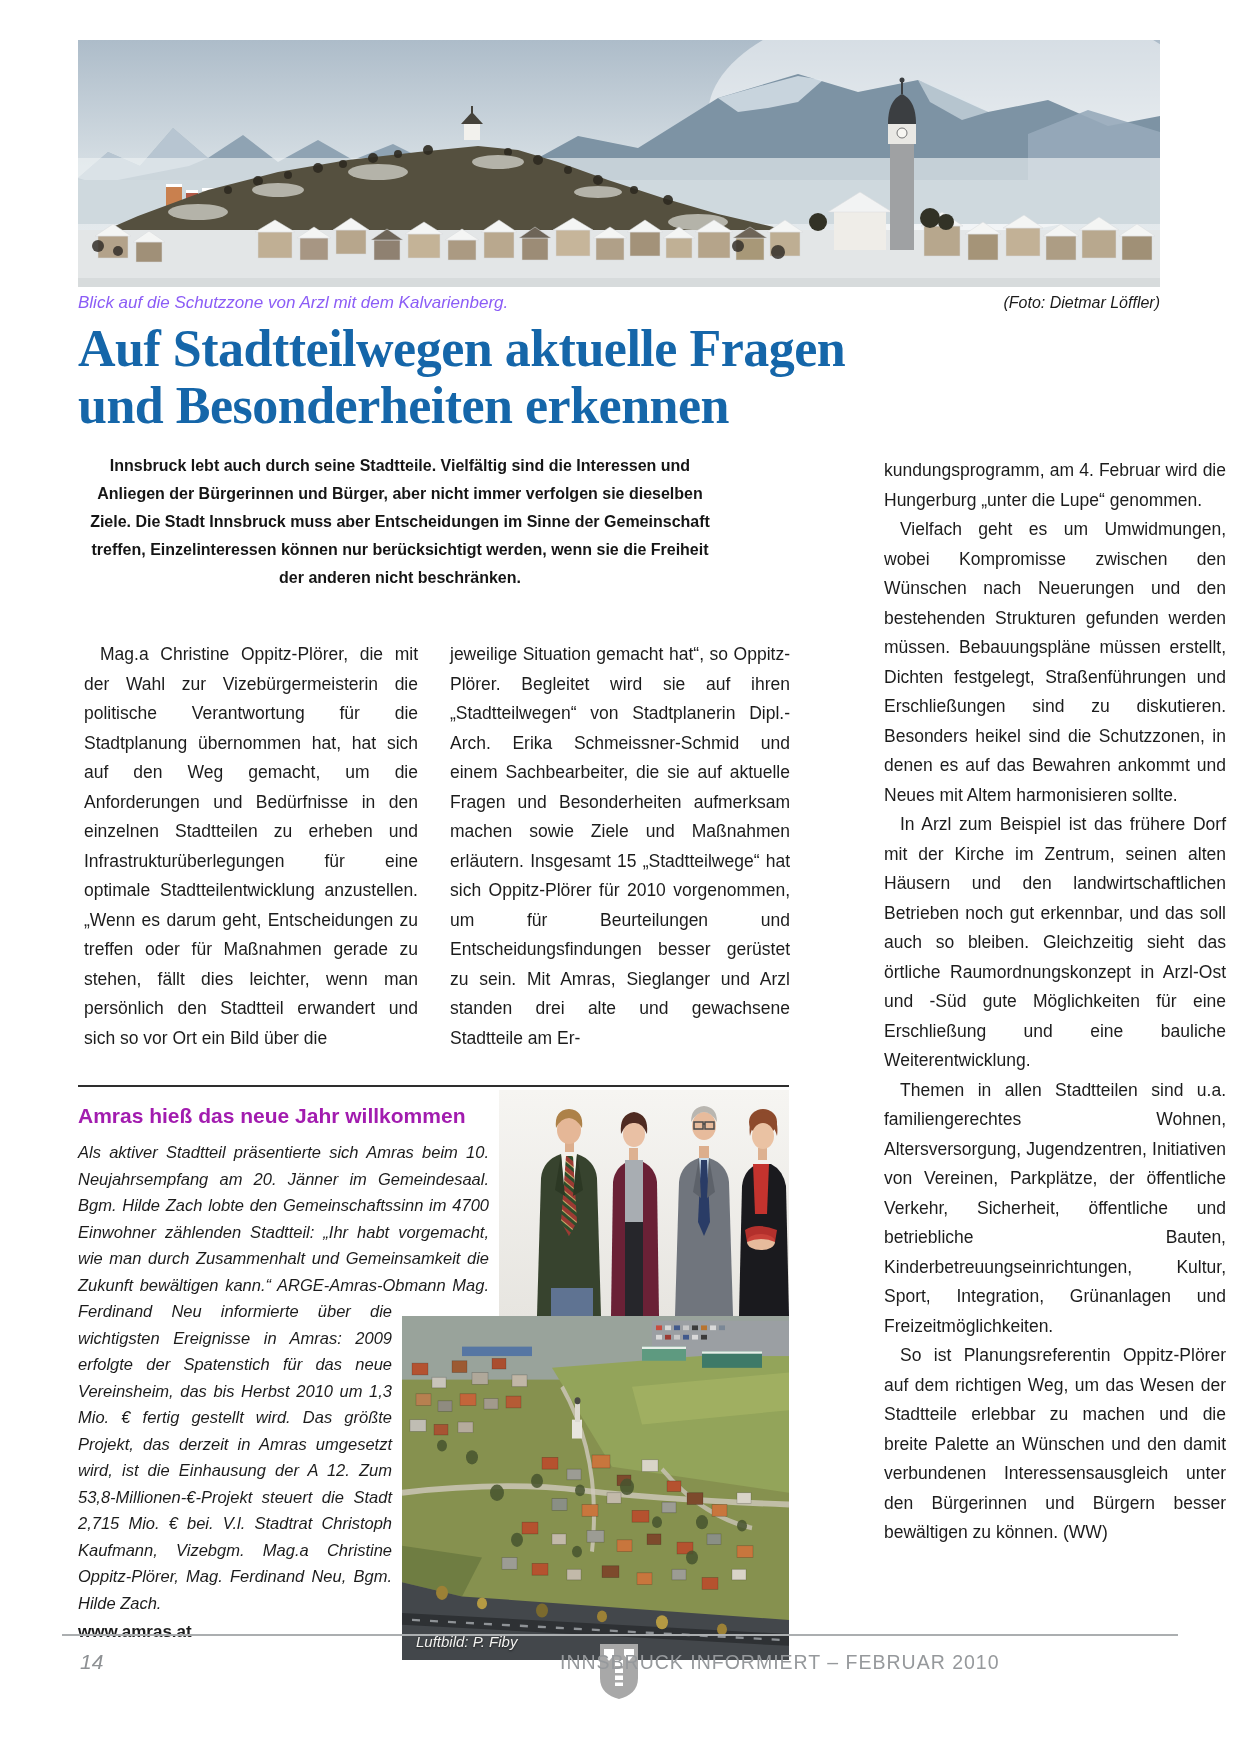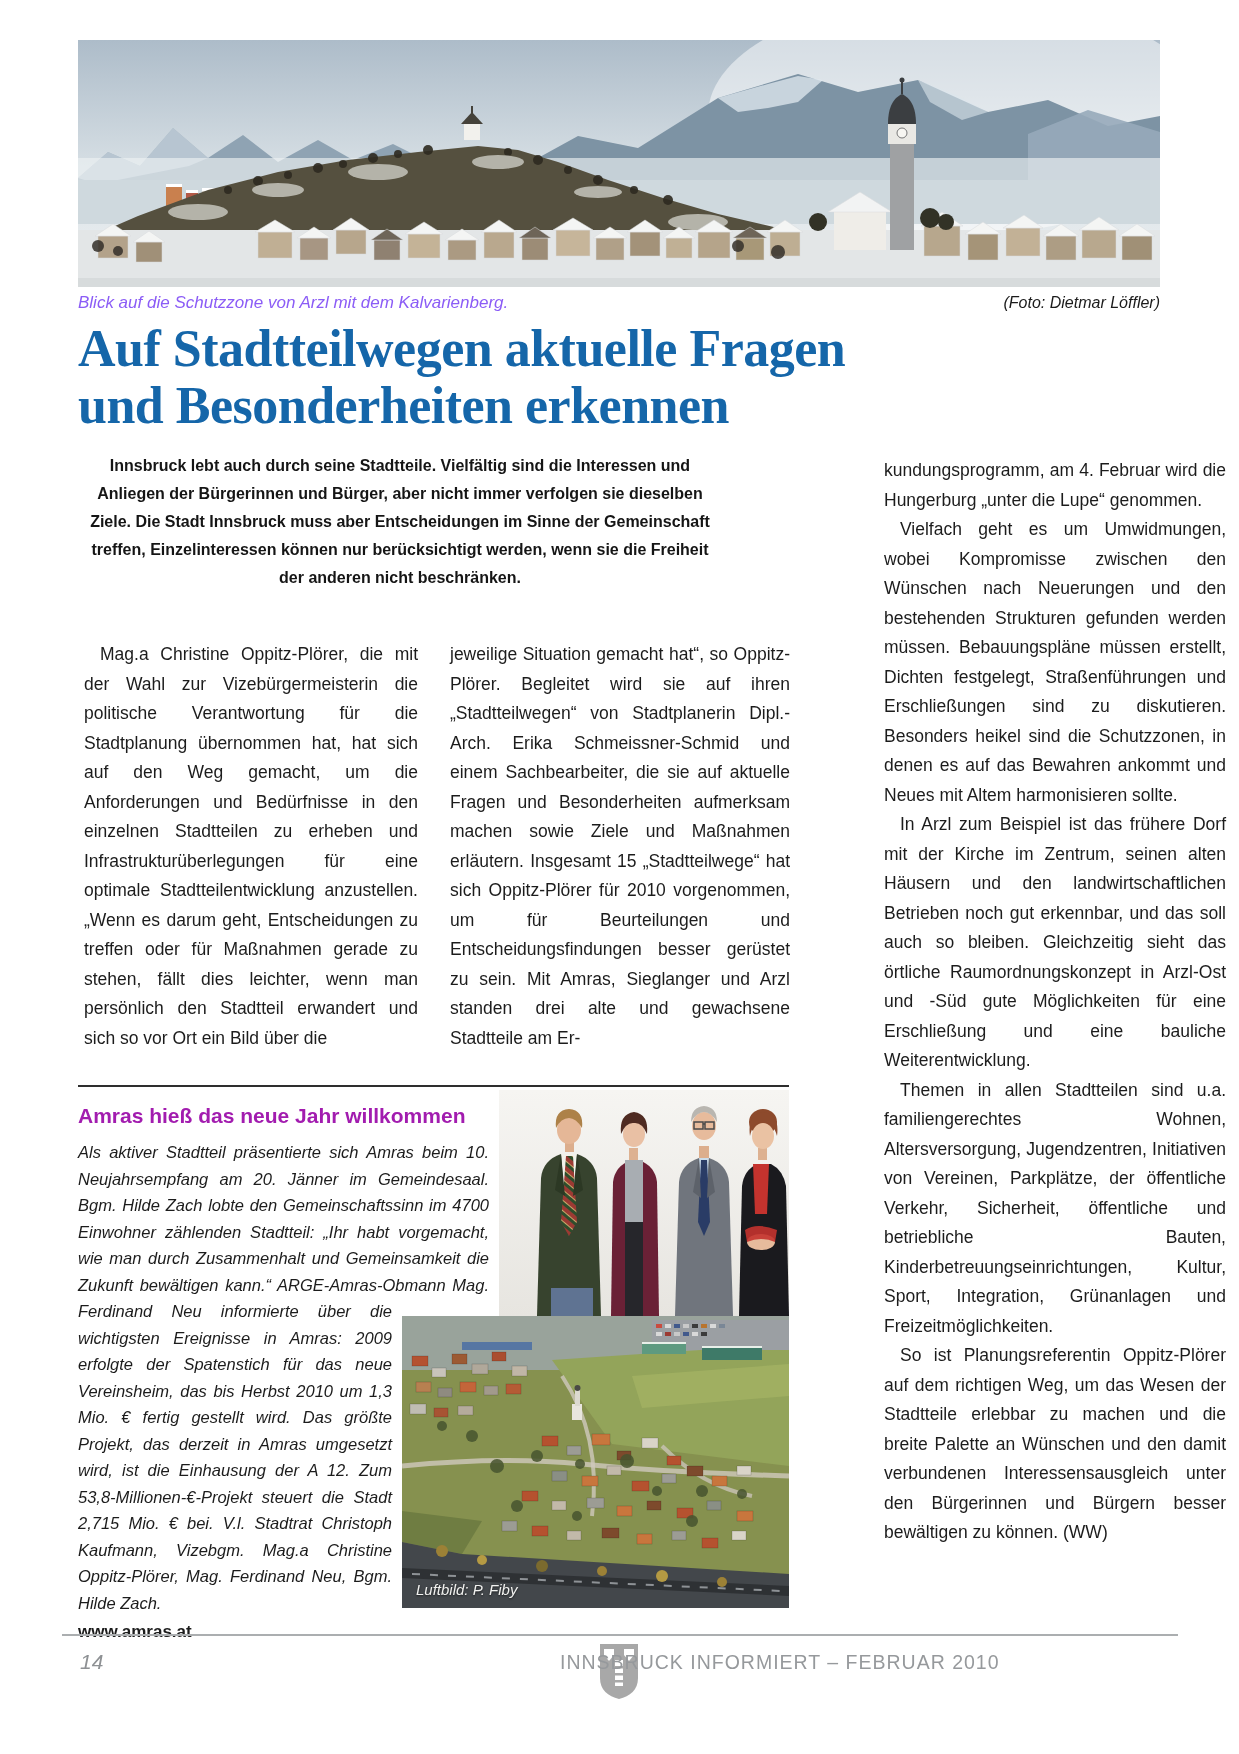--- a/index.html
+++ b/index.html
@@ -27,21 +27,21 @@
   .col1{left:84px;top:640px;width:334px;}
   .col2{left:450px;top:640px;width:340px;}
   .col3{left:864px;top:456px;width:342px;margin-left:20px;}
   .rule1{left:78px;top:1085px;width:711px;height:2px;background:#2e2e2e;}
   
   .sidebar{left:78px;top:1102px;width:711px;}
   .sidebar-title{font-weight:bold;font-size:21px;line-height:27px;color:#a21caf;margin:0 0 10px 0;}
   .sidebar-body{font-style:italic;font-size:16.5px;line-height:26.5px;text-align:justify;margin:0;}
   .sidebar-link{font-weight:bold;font-size:17px;line-height:28px;margin:2px 0 0 0;}
   .photo-group{float:right;width:290px;height:226px;margin:-12px 0 0 10px;position:relative;}
-  .photo-aerial{float:right;clear:right;width:387px;height:292px;margin:0 0 8px 10px;position:relative;}
+  .photo-aerial{float:right;clear:right;width:387px;height:344px;margin:0 0 8px 10px;position:relative;}
   .photo-group svg,.photo-aerial svg{display:block;width:100%;height:100%;}
   .aerial-credit{position:absolute;left:14px;bottom:10px;color:#f2f2f0;font-style:italic;
                  font-size:15px;text-shadow:0 1px 2px rgba(0,0,0,.6);}
   
   .rule2{left:62px;top:1634px;width:1116px;height:2px;background:#abaeb0;}
   .footer-num{left:80px;top:1650px;font-size:21px;color:#8e9194;font-style:italic;}
   .footer-logo{left:598px;top:1642px;width:42px;height:58px;}
   .footer-logo svg{display:block;width:100%;height:100%;}
   .footer-right{left:560px;top:1651px;width:600px;text-align:left;font-size:19.5px;
                 letter-spacing:1px;color:#96999c;}

